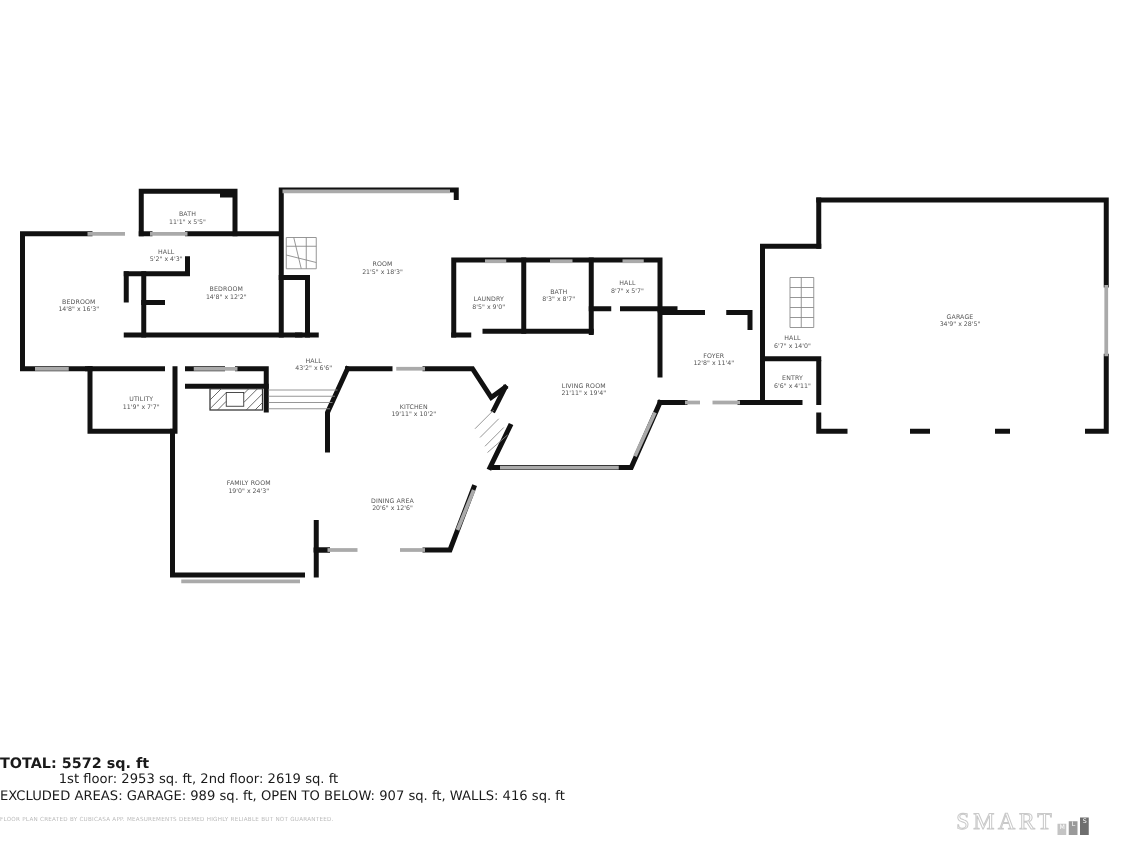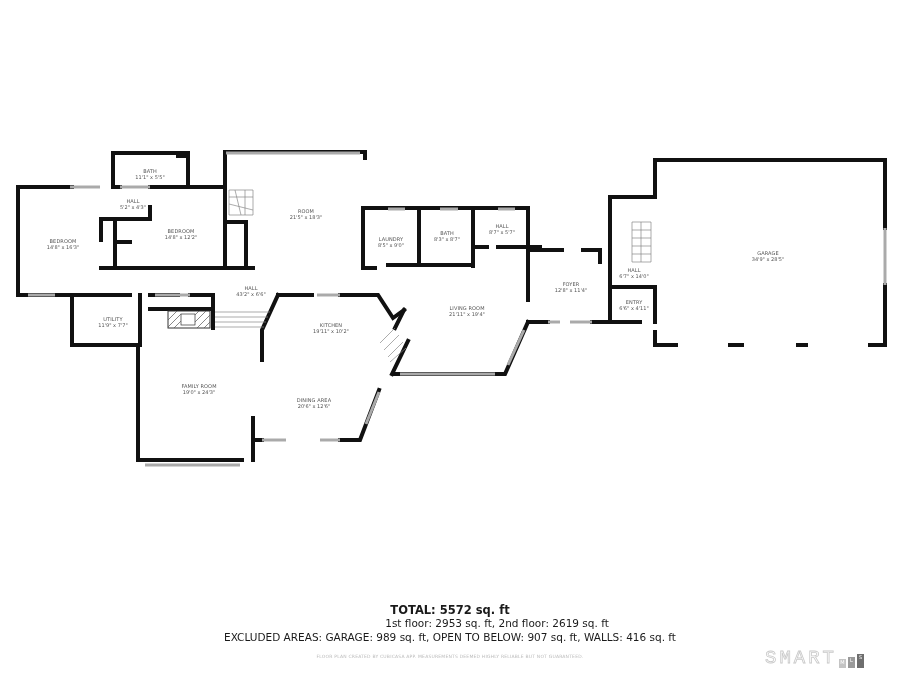--- a/index.html
+++ b/index.html
@@ -4,27 +4,27 @@
 <style>
   html, body { margin: 0; padding: 0; background: #ffffff; }
   body { width: 900px; height: 675px; position: relative; overflow: hidden; font-family: "DejaVu Sans", sans-serif; }
   #plan { position: absolute; left: 0; top: 0; width: 900px; height: 600px; }
   .wall { stroke: #111; stroke-width: 4; fill: none; stroke-linecap: square; }
   .win { stroke: #aaa; stroke-width: 3; fill: none; }
   .stair { stroke: #888; stroke-width: 0.7; fill: none; }
   .hatch { stroke: #555; stroke-width: 0.7; fill: none; }
   .rname { font-family: "DejaVu Sans", sans-serif; font-size: 5px; fill: #555; text-anchor: middle; letter-spacing: 0.1px; }
   .rdim { font-family: "DejaVu Sans", sans-serif; font-size: 5px; fill: #555; text-anchor: middle; }
-  .summary { position: absolute; left: 0; width: 900px; text-align: center; color: #1a1a1a; }
+  .summary { position: absolute; left: 0; width: 900px; text-align: left; color: #1a1a1a; }
   .total { top: 603px; font-size: 11.5px; font-weight: bold; }
   .floors { top: 617px; font-size: 10.5px; padding-left: 47px; }
   .excluded { top: 631px; font-size: 10.5px; }
   .disclaimer { top: 654px; font-size: 4.5px; color: #bbb; letter-spacing: 0.2px; }
   .logo { position: absolute; left: 765px; top: 648px; display: flex; align-items: flex-end; }
-  .logo-word { font-size: 19px; color: #fff; -webkit-text-stroke: 0.8px #c9c9c9; letter-spacing: 3px; font-family: Liberation Mono, monospace; line-height: 20px; }
+  .logo-word { font-size: 19px; color: #fff; -webkit-text-stroke: 0.8px #c9c9c9; letter-spacing: 3px; font-family: Liberation Serif, serif; line-height: 20px; }
   .logo-box { display: inline-block; width: 7px; margin-left: 2px; background: #c4c4c4; color: #fff; font-size: 5px; text-align: center; line-height: 7px; }
   .logo-box.b1 { height: 9px; }
   .logo-box.b2 { height: 11px; background: #9a9a9a; }
   .logo-box.b3 { height: 14px; background: #6e6e6e; }
 </style>
 </head>
 <body>
 
 <svg id="plan" viewBox="0 0 900 600" xmlns="http://www.w3.org/2000/svg">
   <g>

